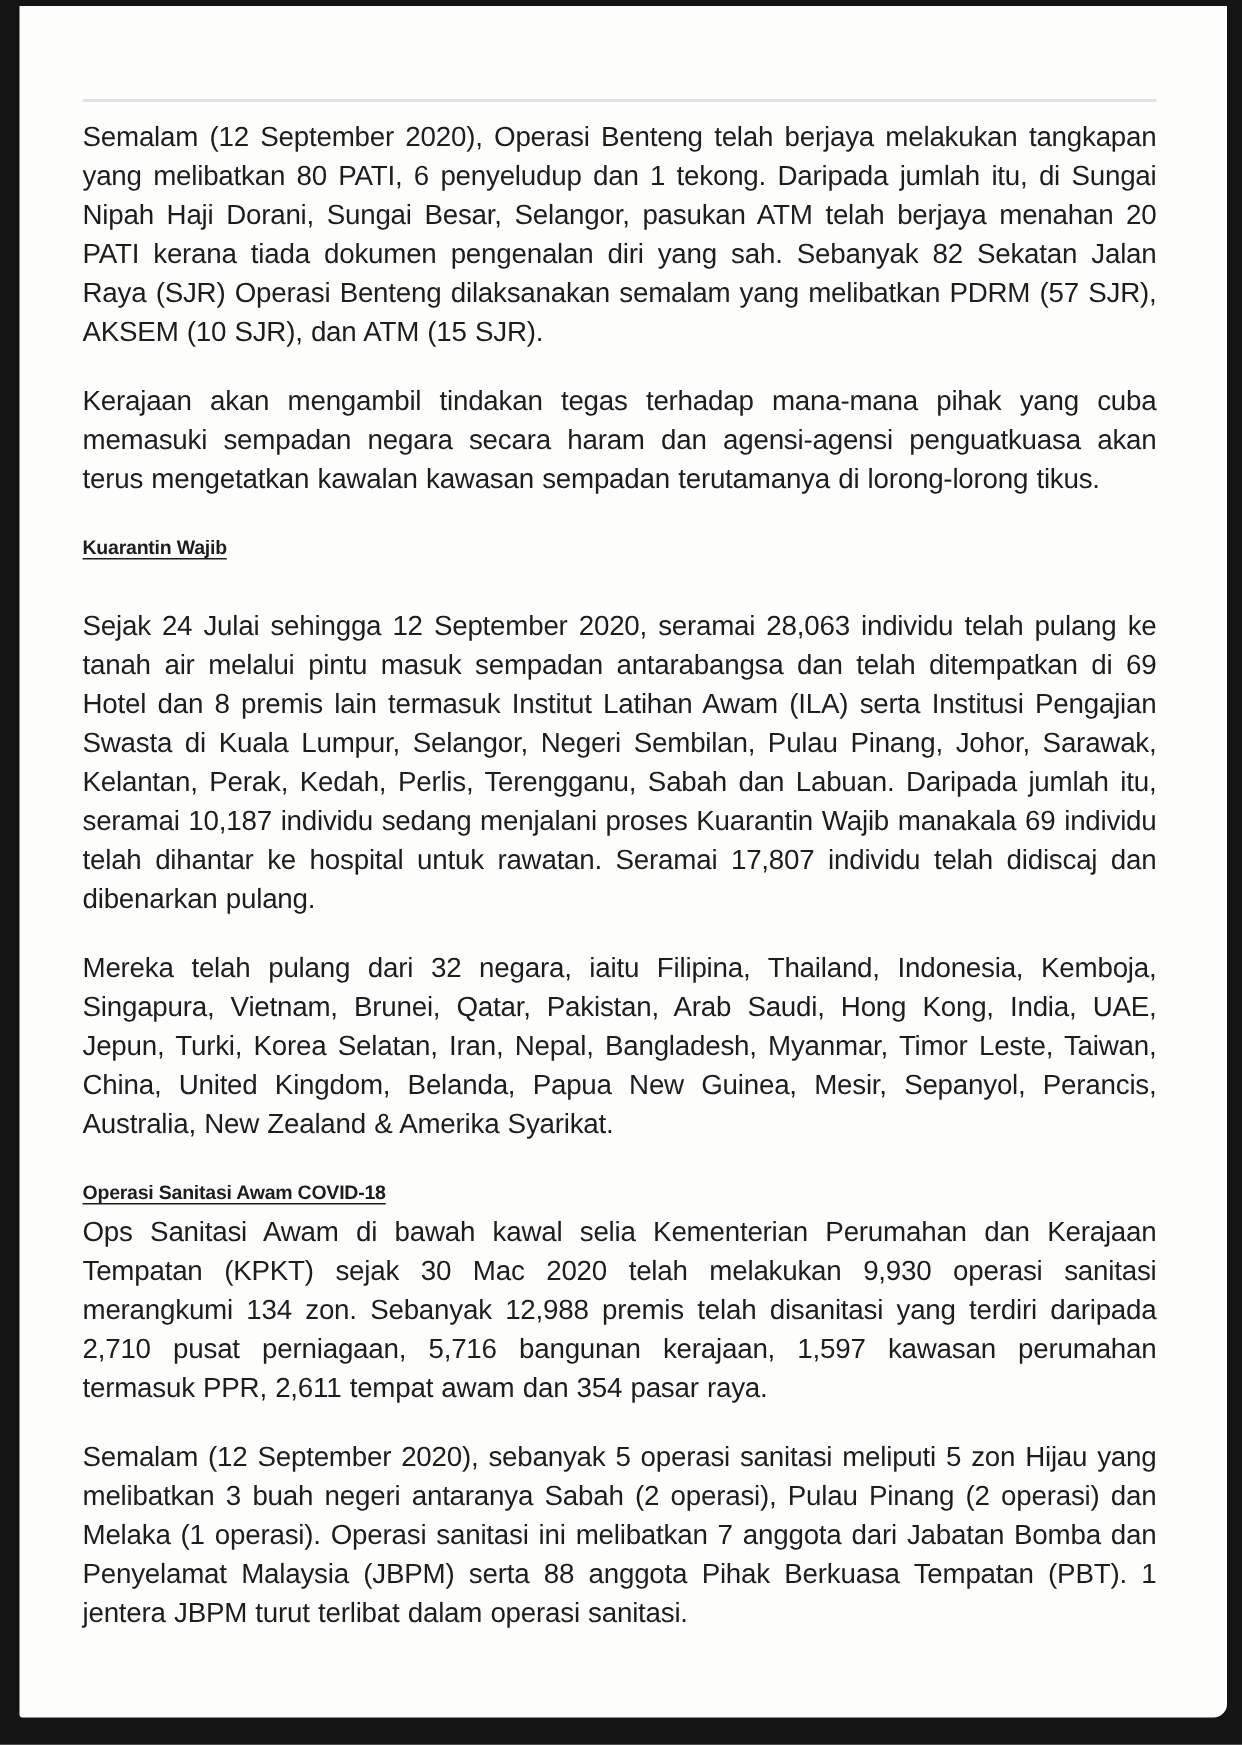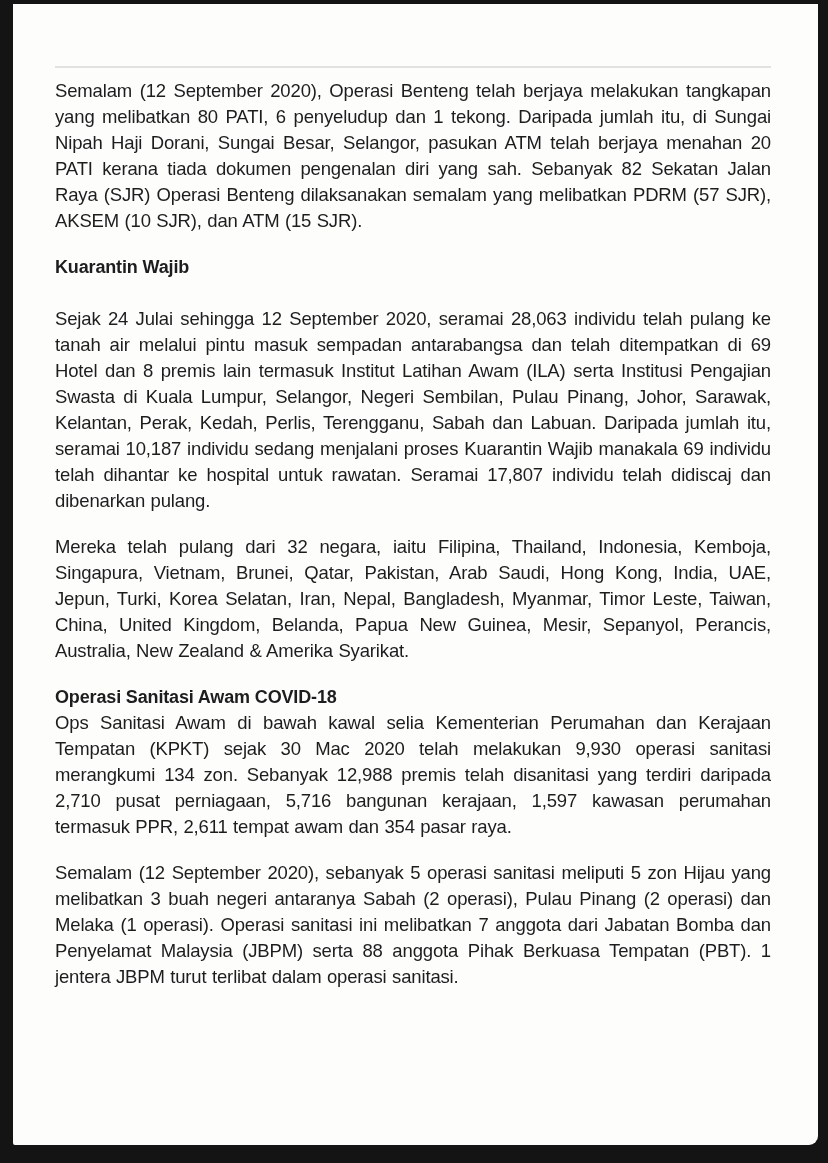--- a/index.html
+++ b/index.html
@@ -40,23 +40,24 @@
   }
   .content p {
     margin: 0 0 20px 0;
     font-size: 18.5px;
     line-height: 26px;
     text-align: justify;
     letter-spacing: -0.15px;
     word-spacing: 0.5px;
   }
   .content h2 {
-    font-size: 18px;
+    font-size: 13px;
     line-height: 26px;
     font-weight: bold;
+    text-decoration: underline;
     text-underline-offset: 3px;
     margin: 0 0 26px 0;
     letter-spacing: -0.15px;
   }
   .content h2.tight {
     margin-bottom: 0;
   }
   .content p:last-child {
     margin-bottom: 0;
   }
@@ -65,20 +66,21 @@
 <body>
 
 <div class="frame">
   <main class="page">
     <div class="content">
 
       <hr class="top-rule">
 
       <p>Semalam (12 September 2020), Operasi Benteng telah berjaya melakukan tangkapan yang melibatkan 80 PATI, 6 penyeludup dan 1 tekong.  Daripada jumlah itu, di Sungai Nipah Haji Dorani, Sungai Besar, Selangor, pasukan ATM telah berjaya menahan 20 PATI kerana tiada dokumen pengenalan diri yang sah. Sebanyak 82 Sekatan Jalan Raya (SJR) Operasi Benteng dilaksanakan semalam yang melibatkan PDRM (57 SJR), AKSEM (10 SJR), dan ATM (15 SJR).</p>
 
+      <p>Kerajaan akan mengambil tindakan tegas terhadap mana-mana pihak yang cuba memasuki sempadan negara secara haram dan agensi-agensi penguatkuasa akan terus mengetatkan kawalan kawasan sempadan terutamanya di lorong-lorong tikus.</p>
 
       <h2>Kuarantin Wajib</h2>
 
       <p>Sejak 24 Julai sehingga 12 September 2020, seramai 28,063 individu telah pulang ke tanah air melalui pintu masuk sempadan antarabangsa dan telah ditempatkan di 69 Hotel dan 8 premis lain termasuk Institut Latihan Awam (ILA) serta Institusi Pengajian Swasta di Kuala Lumpur, Selangor, Negeri Sembilan, Pulau Pinang, Johor, Sarawak, Kelantan, Perak, Kedah, Perlis, Terengganu, Sabah dan Labuan. Daripada jumlah itu, seramai 10,187 individu sedang menjalani proses Kuarantin Wajib manakala 69 individu telah dihantar ke hospital untuk rawatan. Seramai 17,807 individu telah didiscaj dan dibenarkan pulang.</p>
 
       <p>Mereka telah pulang dari 32 negara, iaitu Filipina, Thailand, Indonesia, Kemboja, Singapura, Vietnam, Brunei, Qatar, Pakistan, Arab Saudi, Hong Kong, India, UAE, Jepun, Turki, Korea Selatan, Iran, Nepal, Bangladesh, Myanmar, Timor Leste, Taiwan, China, United Kingdom, Belanda, Papua New Guinea, Mesir, Sepanyol, Perancis, Australia, New Zealand &amp; Amerika Syarikat.</p>
 
       <h2 class="tight">Operasi Sanitasi Awam COVID-18</h2>
 
       <p>Ops Sanitasi Awam di bawah kawal selia Kementerian Perumahan dan Kerajaan Tempatan (KPKT) sejak 30 Mac 2020 telah melakukan 9,930 operasi sanitasi merangkumi 134 zon. Sebanyak 12,988 premis telah disanitasi yang terdiri daripada 2,710 pusat perniagaan, 5,716 bangunan kerajaan, 1,597 kawasan perumahan termasuk PPR, 2,611 tempat awam dan 354 pasar raya.</p>

